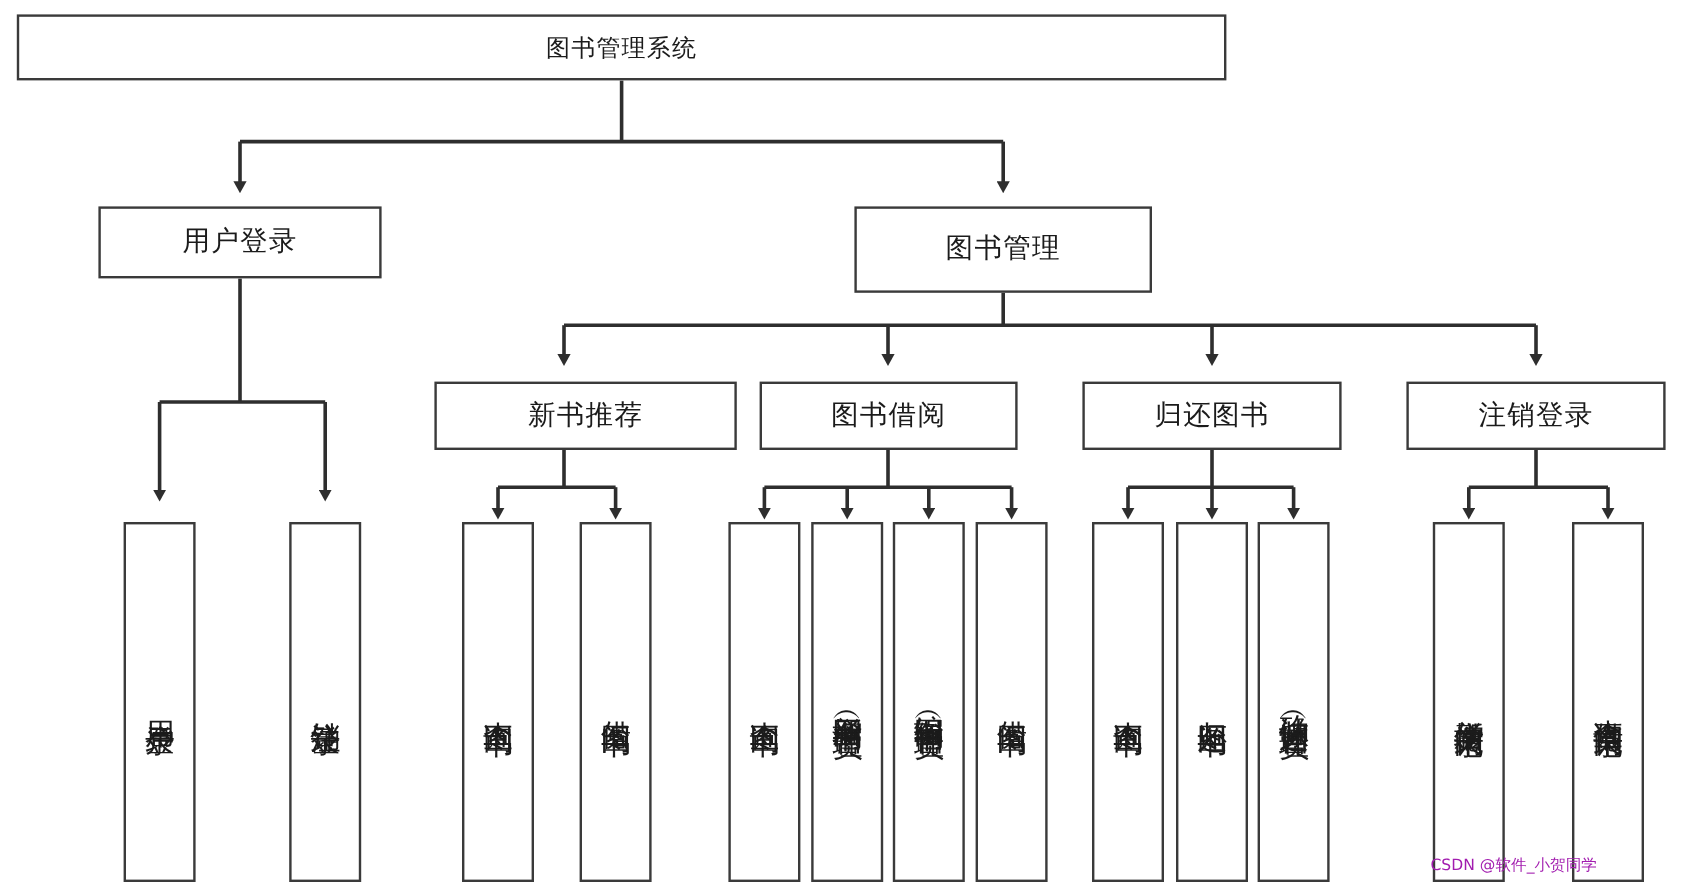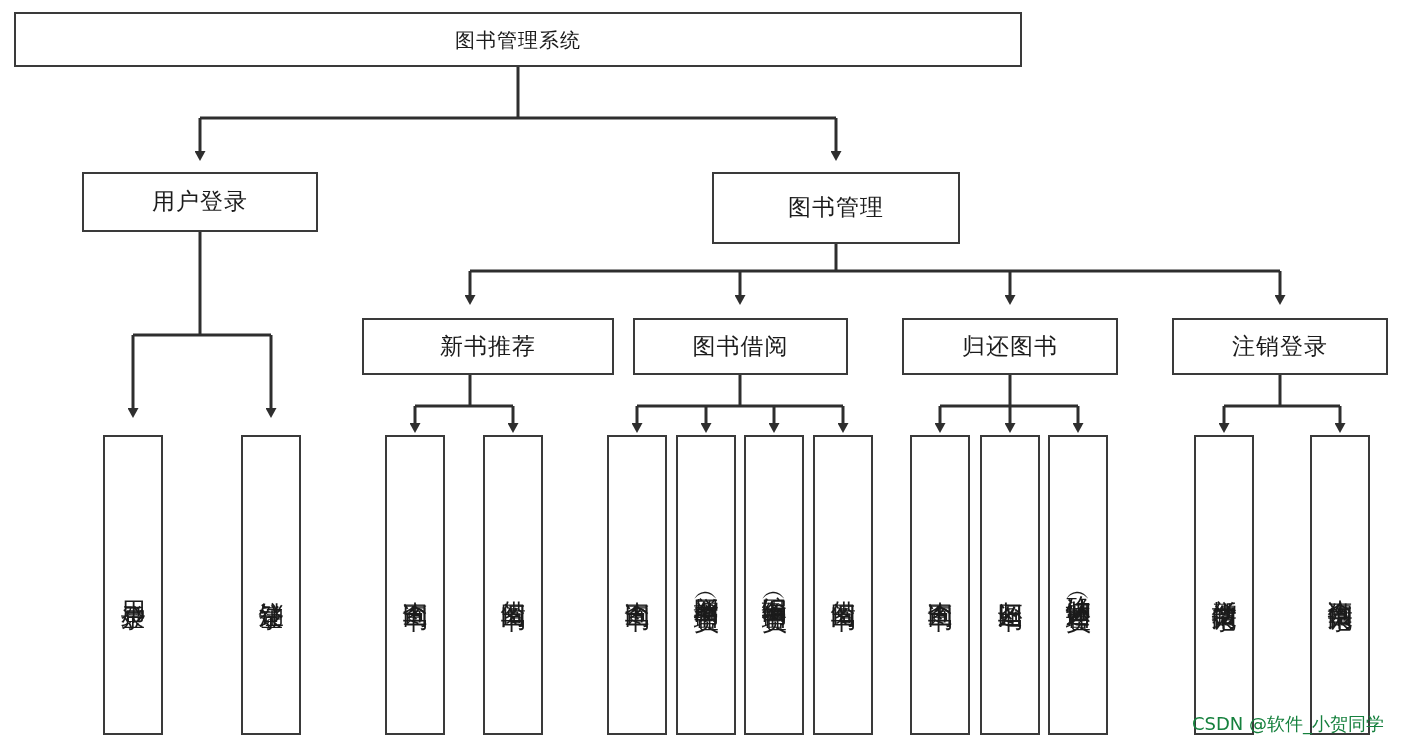--- a/index.html
+++ b/index.html
@@ -56,22 +56,22 @@
     text-orientation: upright;
     white-space: nowrap;
   }
   .node.root {
     font-size: 20px;
   }
   .watermark {
     position: absolute;
     left: 1192px;
     top: 712px;
-    font-size: 18px;
-    color: #15803d;
+    font-size: 13px;
+    color: #a21caf;
     white-space: nowrap;
     z-index: 5;
     font-family: "DejaVu Sans", "Liberation Sans", sans-serif;
   }
 </style>
 </head>
 <body>
 
 <div id="canvas">
 

